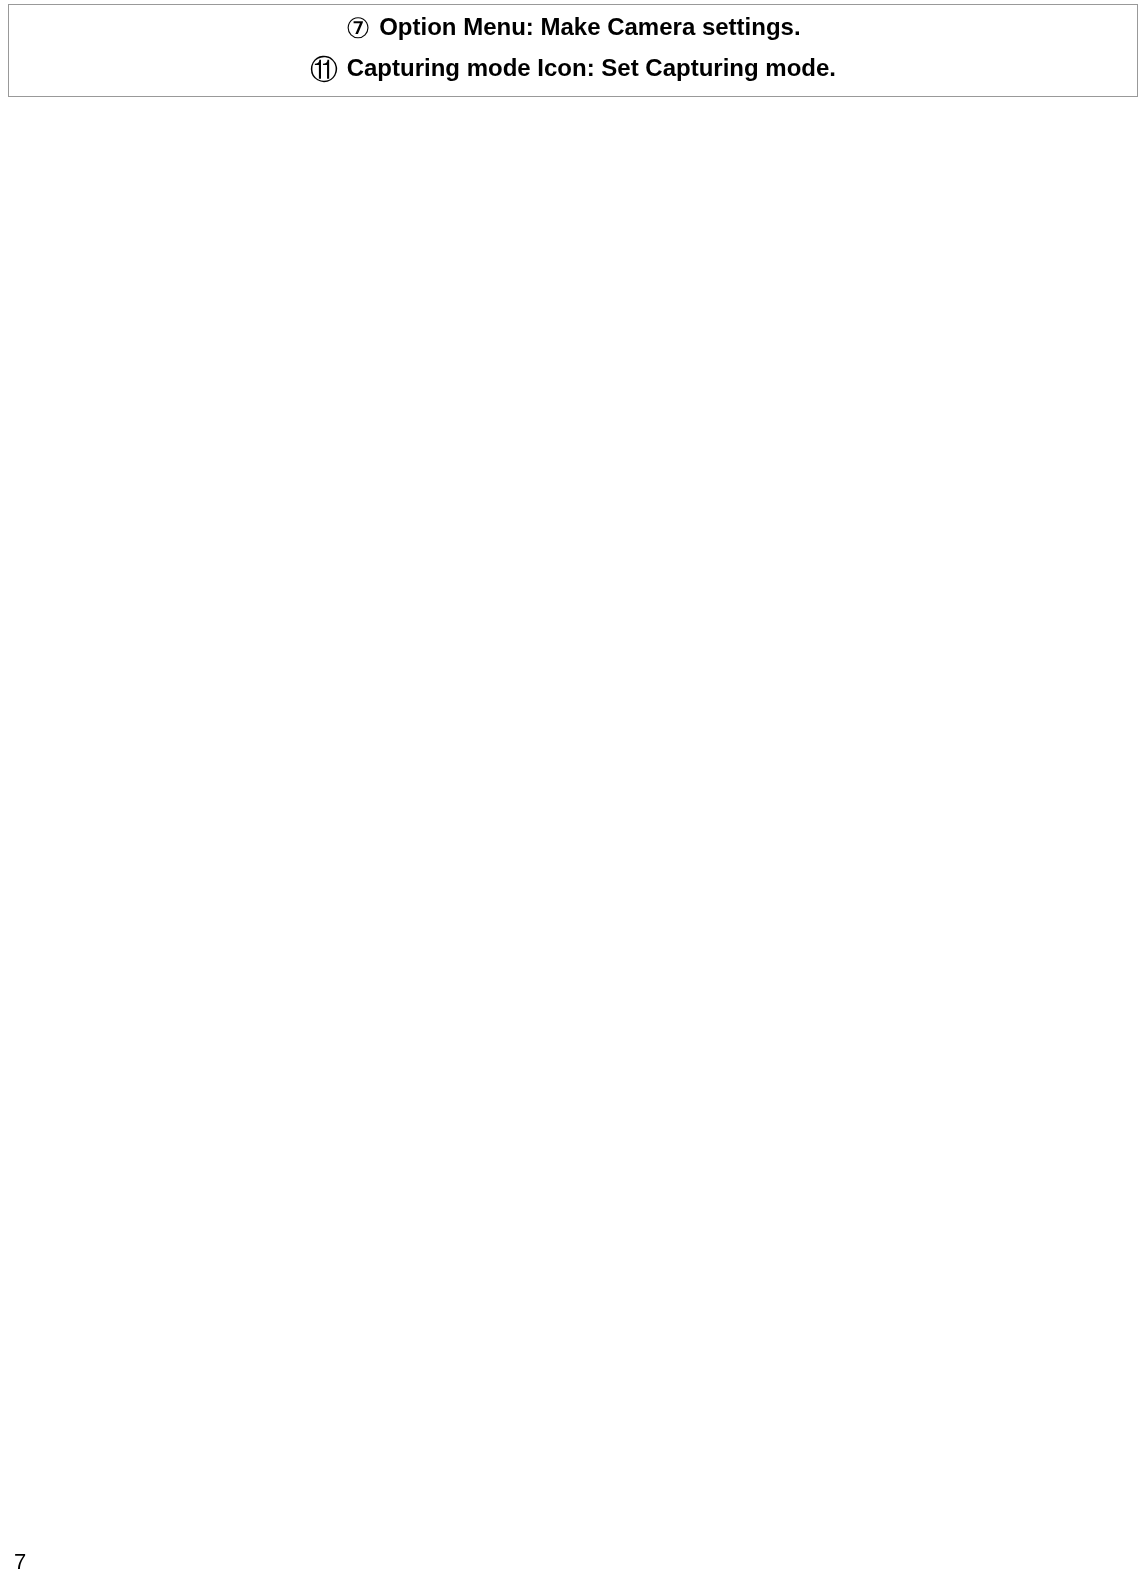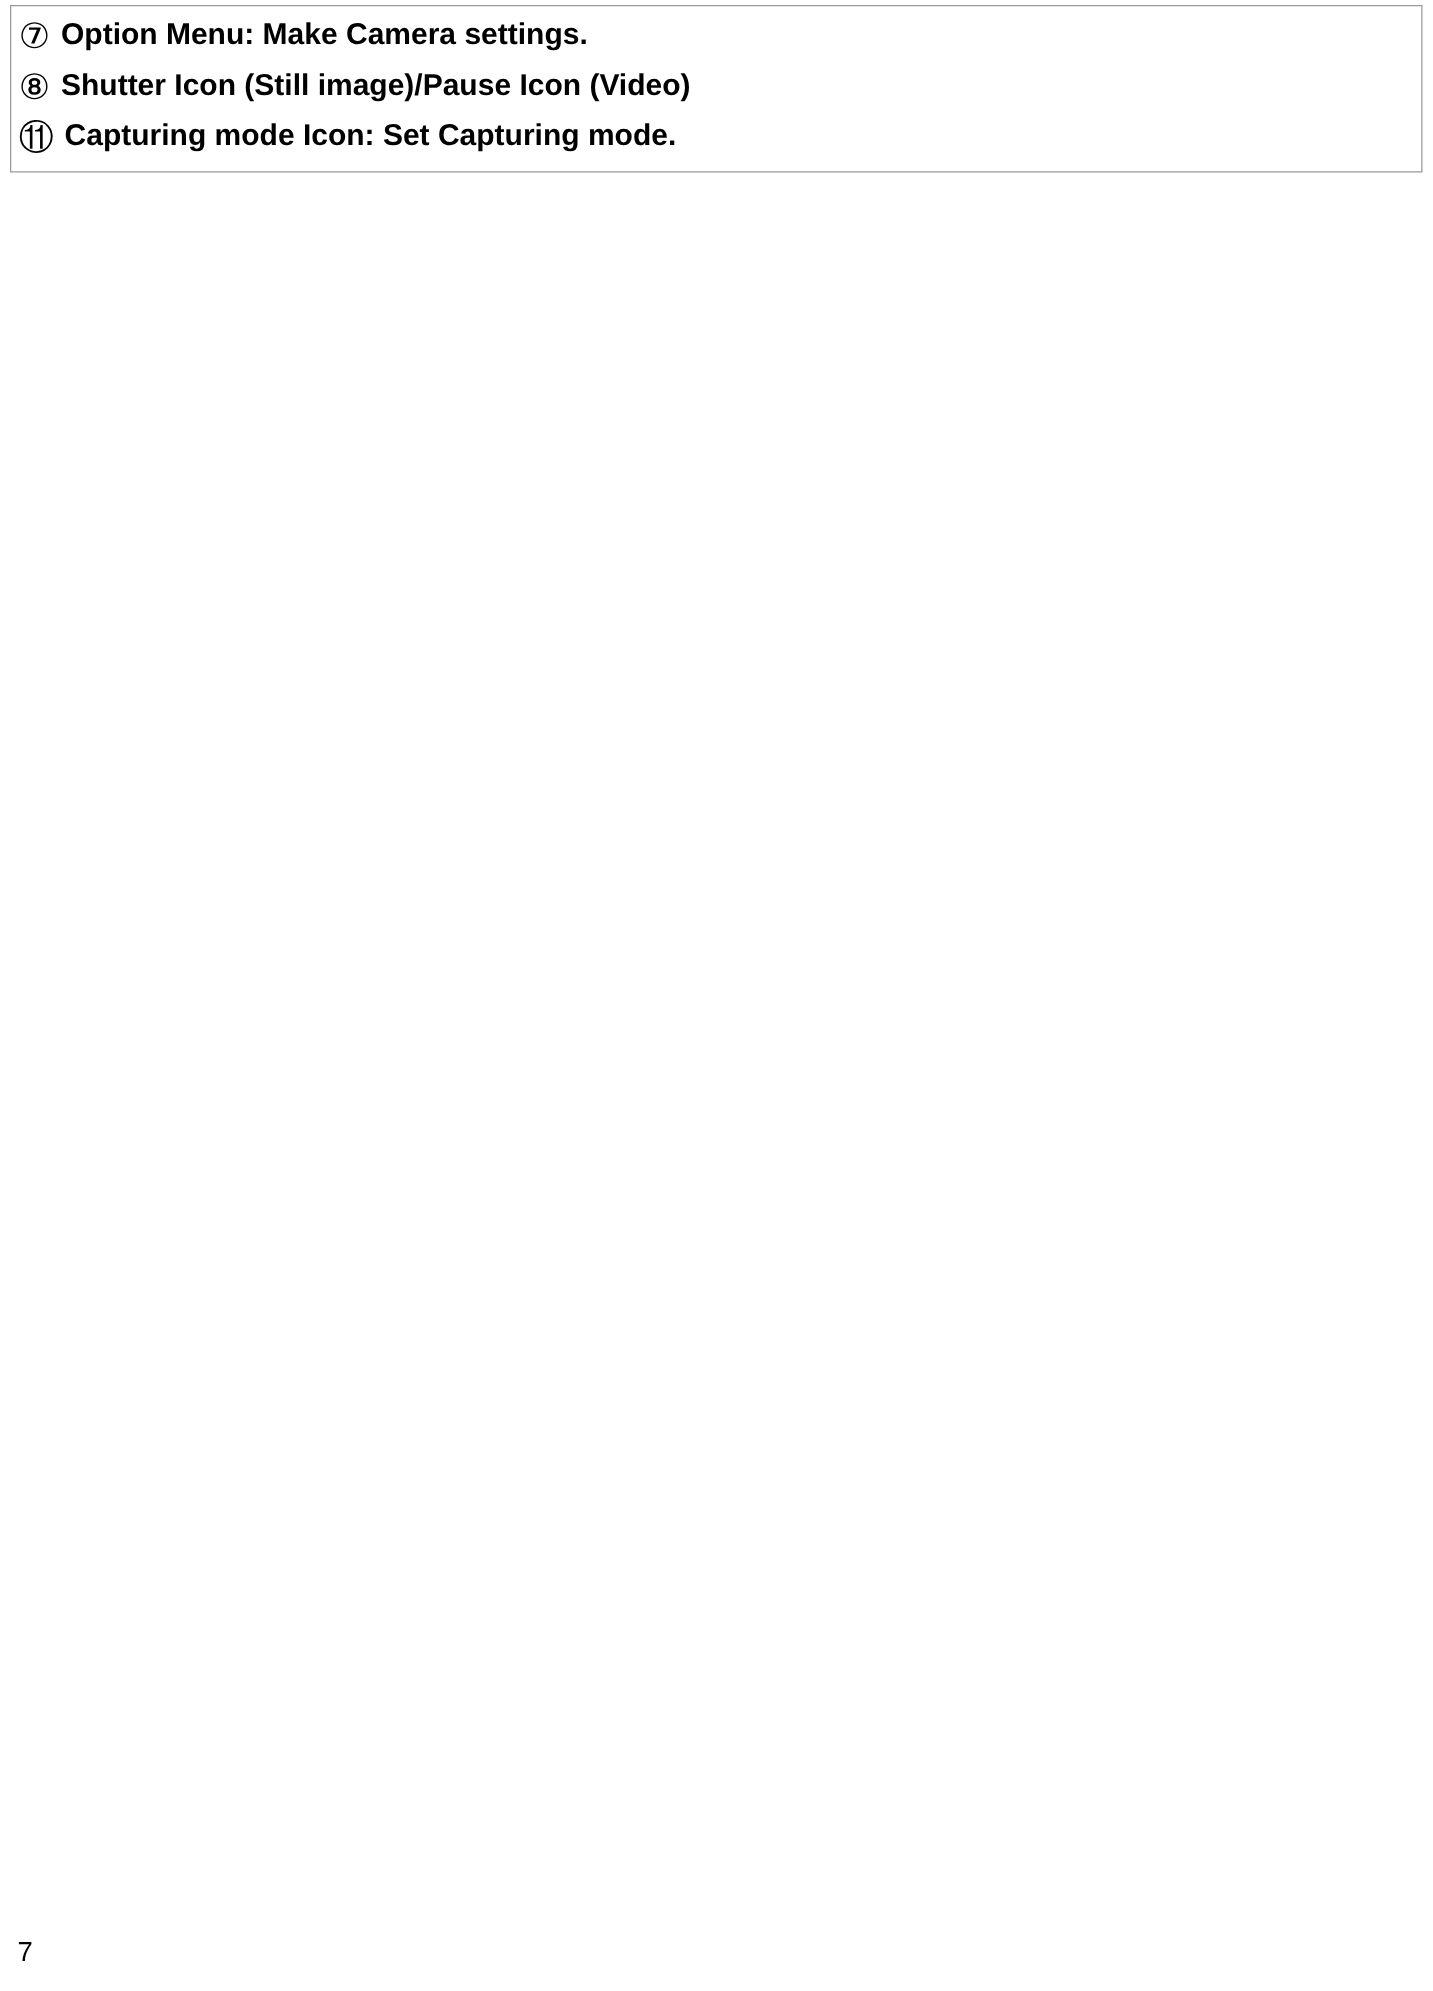--- a/index.html
+++ b/index.html
@@ -7,20 +7,21 @@
       width: 1146px;
       height: 1593px;
       font-family: Arial, Helvetica, sans-serif;
       background: #ffffff;
       position: relative;
     }
     .content-box {
       border: 1px solid #999;
       margin: 4px 8px 0 8px;
       padding: 4px 6px 6px 6px;
+      text-align: center;
     }
     .item {
       font-size: 24px;
       line-height: 1.45;
       color: #000;
       font-weight: bold;
     }
     .circled {
       display: inline-block;
       font-weight: normal;
@@ -39,22 +40,18 @@
   </style>
 </head>
 <body>
 
 <div class="content-box">
   <div class="item">
     <span class="circled">⑦</span>
     <span>Option Menu: Make Camera settings.</span>
   </div>
   <div class="item">
-    <span class="circled">⑧</span>
-    <span>Shutter Icon (Still image)/Pause Icon (Video)</span>
-  </div>
-  <div class="item">
     <span class="circled">⑪</span>
     <span>Capturing mode Icon: Set Capturing mode.</span>
   </div>
 </div>
 
 <div class="page-number">7</div>
 
 </body></html>

